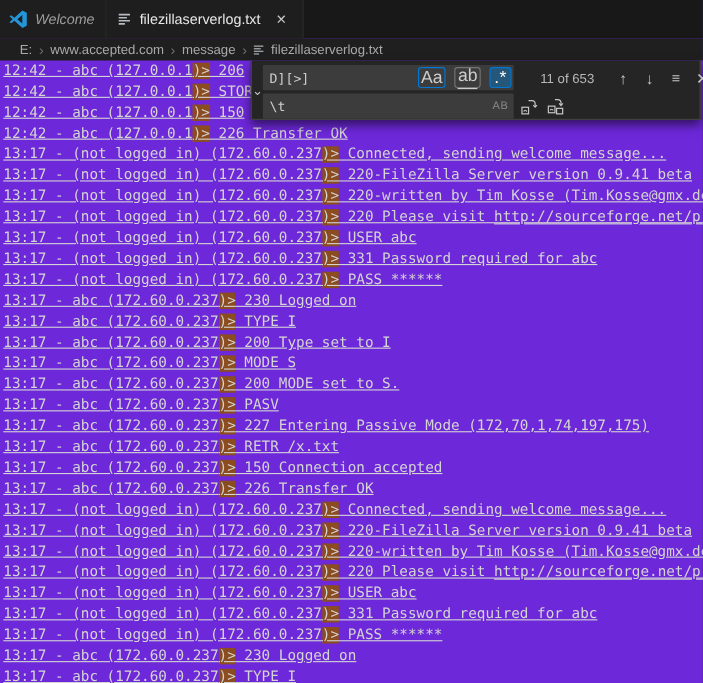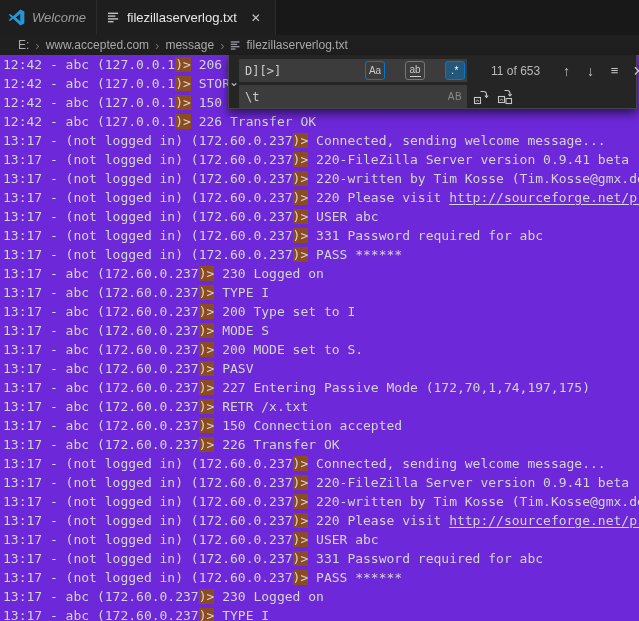--- a/index.html
+++ b/index.html
@@ -19,33 +19,33 @@
   .tab.active .tab-label { color:#e7e7e7; }
   .tab-close { margin-left:10px; color:#c5c5c5; font-size:12px; width:18px; height:18px; display:flex; align-items:center; justify-content:center; border-radius:4px; }
   
   .breadcrumbs { position:absolute; top:35px; left:0; right:0; height:20px; display:flex; align-items:center; padding-left:17px; font-size:12px; color:#a9a9a9; background:#1f1f1f; }
   .crumb { padding:0 1px; white-space:nowrap; }
   .crumb-sep { color:#6e6e6e; padding:0 5px; font-size:13px; line-height:1; }
   .crumb-file { display:flex; align-items:center; gap:5px; }
   
   .editor { position:absolute; top:55px; left:0; right:0; bottom:0; overflow:hidden;
     font-family:"DejaVu Sans Mono","Liberation Mono",monospace; font-size:13px; line-height:19px;
-    color:#d4d4d4; white-space:pre; padding-left:3px; }
+    color:#d4d4d4; white-space:pre; padding-left:3px;text-decoration:underline; }
   .line { height:19px; }
   .lnk { text-decoration:underline; text-underline-offset:2px; }
   
   .find-widget { position:absolute; top:55px; left:228px; width:409px; height:54px;
     background:#252526; border:1px solid #454545; border-top:none;
     box-shadow:0 5px 9px rgba(0,0,0,.55); display:flex; z-index:5; }
   .fw-collapse { width:17px; display:flex; align-items:center; justify-content:center; color:#c5c5c5; font-size:12px; cursor:pointer; }
   .fw-main { flex:1; padding-top:4px; }
   .fw-row { display:flex; align-items:center; height:23px; margin-bottom:3px; }
   .fw-input { width:228px; height:23px; background:#3c3c3c; display:flex; align-items:center; padding:0 2px 0 6px; border-radius:1px; }
   .fw-input .ftext { flex:1; font-family:"DejaVu Sans Mono","Liberation Mono",monospace; font-size:12px; color:#cccccc; overflow:hidden; white-space:pre; }
-  .toggle { min-width:20px; height:19px; margin-left:20px; display:flex; align-items:center; justify-content:center; border-radius:3px; font-size:10px; color:#cccccc; cursor:pointer; padding:0 2px; }
+  .toggle { min-width:20px; height:19px; margin-left:8px; display:flex; align-items:center; justify-content:center; border-radius:3px; font-size:16px; color:#cccccc; cursor:pointer; padding:0 2px; }
   .toggle.case { border:1px solid #0078d4; }
   .toggle.word { border:1px solid #767676; }
   .toggle.word span { border-bottom:1px solid #cccccc; padding-bottom:1px; }
   .toggle.regex { background:#245779; border:1px solid #0078d4; color:#ffffff; letter-spacing:0.5px; }
   .fw-count { font-size:12px; color:#b8b8b8; margin-left:24px; width:62px; white-space:nowrap; }
   .fw-btn { width:21px; height:21px; display:flex; align-items:center; justify-content:center; color:#c5c5c5; font-size:14px; border-radius:4px; cursor:pointer; margin-left:3px; }
   .fw-btn.lines-icon { font-size:13px; }
   .preserve { font-size:10px; color:#8a8a8a; letter-spacing:0.5px; padding:0 3px; cursor:pointer; }
   .fw-btn svg { display:block; }
 </style>

